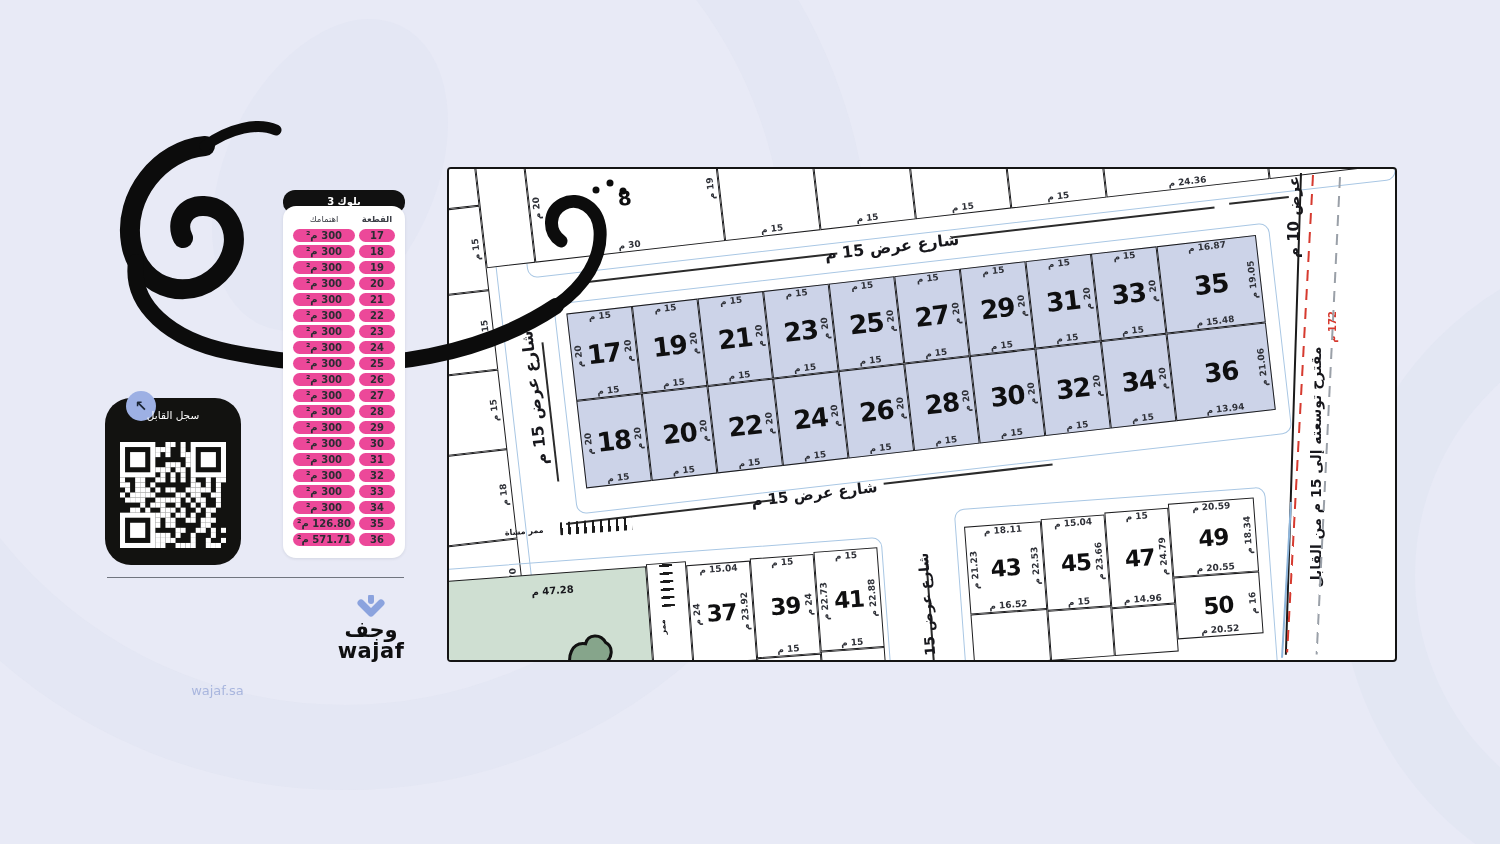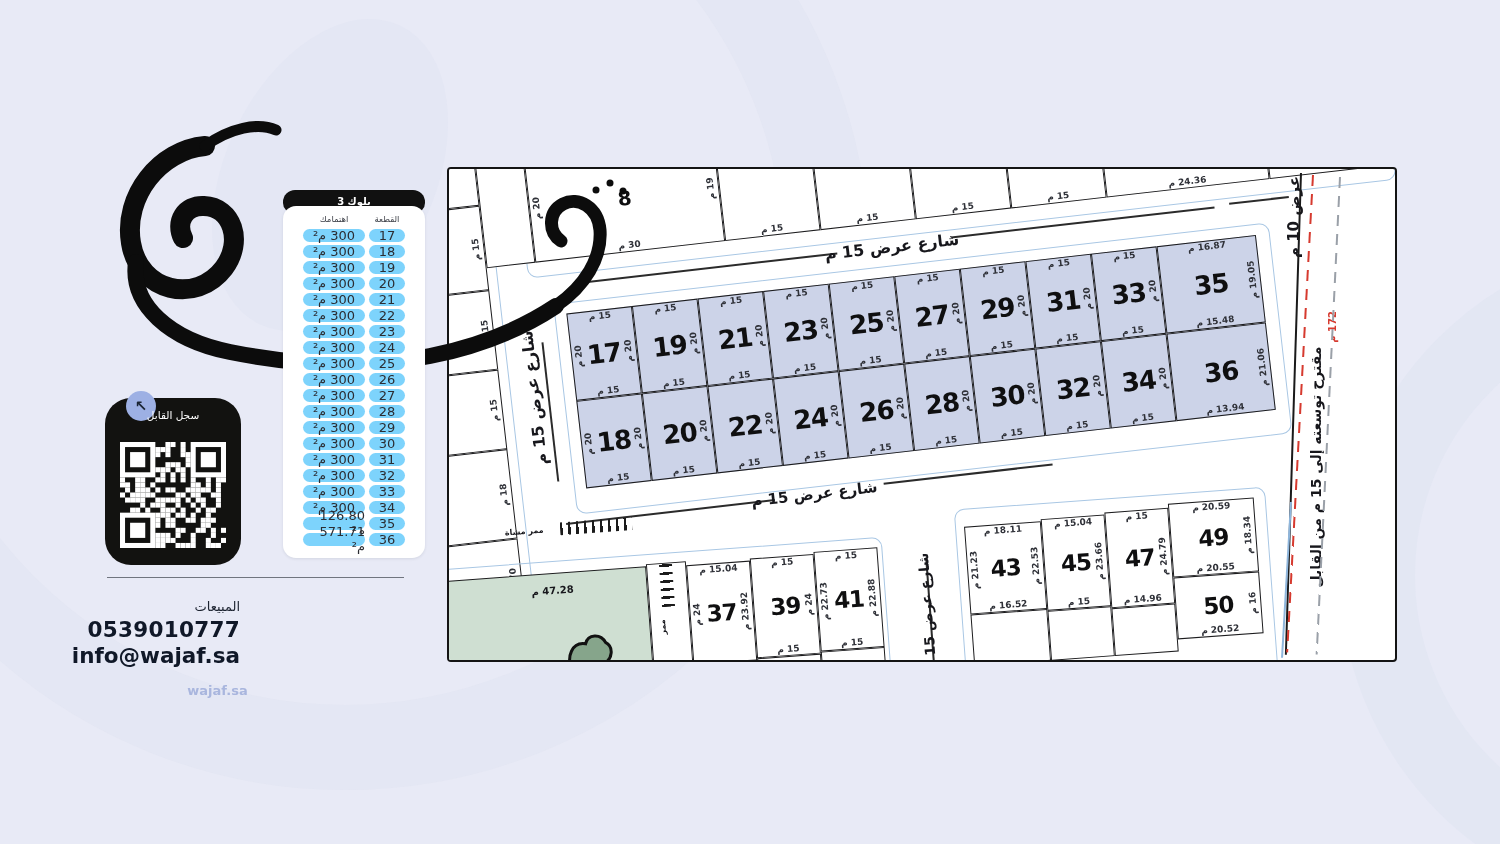--- a/index.html
+++ b/index.html
@@ -26,45 +26,45 @@
   .street-label{position:absolute;font-weight:700;color:#17171c;white-space:nowrap;direction:rtl;line-height:1;}
   .dash{position:absolute;background:#2b2b2b;}
   .outline{position:absolute;border:1.3px solid #a9c7e4;border-radius:10px;}
   .hatch{position:absolute;}
   .hatch.v{background:repeating-linear-gradient(90deg,#1b1b1b 0 2.5px,transparent 2.5px 8px);}
   .hatch.h{background:repeating-linear-gradient(0deg,#1b1b1b 0 2.5px,transparent 2.5px 8px);}
   .vline{position:absolute;transform-origin:top left;}
   
   .calli{position:absolute;left:80px;top:90px;z-index:4;pointer-events:none;}
   
-  .block-card{position:absolute;left:283px;top:190px;width:142px;z-index:6;}
+  .block-card{position:absolute;left:283px;top:190px;width:122px;z-index:6;}
   .card-head{background:#111;color:#fff;border-radius:12px 12px 10px 10px;height:23px;display:flex;
              align-items:center;justify-content:center;font-size:10px;font-weight:700;direction:rtl;}
   .card-body{background:#fff;border-radius:13px;margin-top:-7px;padding:8px 7px 9px;
              box-shadow:0 1px 3px rgba(30,35,60,.10);}
   .col-heads{display:flex;direction:rtl;gap:4px;justify-content:center;margin-bottom:5px;}
   .ch{font-size:8.5px;color:#3c3f47;text-align:center;}
-  .ch.p{width:36px;}.ch.a{width:62px;}
+  .ch.p{width:36px;font-weight:bold;}.ch.a{width:62px;}
   .trow{display:flex;direction:rtl;gap:4px;justify-content:center;margin-bottom:3.5px;}
-  .pill{background:#7dd3fc;border-radius:8px;height:12.5px;display:flex;align-items:center;justify-content:center;
-        font-size:13px;font-weight:400;color:#2b2d33;direction:rtl;}
+  .pill{background:#ec4899;border-radius:8px;height:12.5px;display:flex;align-items:center;justify-content:center;
+        font-size:10px;font-weight:700;color:#2b2d33;direction:rtl;}
   .pill.p{width:36px;}.pill.a{width:62px;}
   
   .qr-card{position:absolute;left:105px;top:398px;width:136px;height:167px;background:#121210;border-radius:26px;z-index:6;}
   .qr-badge{position:absolute;left:21px;top:-7px;width:30px;height:30px;border-radius:50%;background:#9db0e4;
             display:flex;align-items:center;justify-content:center;font-size:15px;font-weight:700;color:#1a2433;}
   .qr-label{position:absolute;left:0;right:0;top:11px;text-align:center;color:#fff;font-size:10.5px;direction:rtl;}
   .qr-svg{position:absolute;left:15px;top:44px;}
   
   .contact-divider{position:absolute;left:107px;top:577px;width:297px;height:1px;background:#70757f;z-index:1;}
   .contact{position:absolute;left:55px;top:599px;width:185px;text-align:right;z-index:1;}
   .sales{font-size:13px;color:#1c2330;direction:rtl;}
   .phone{font-size:21.5px;font-weight:800;color:#101828;margin-top:3px;letter-spacing:.3px;}
   .email{font-size:21.5px;font-weight:800;color:#101828;margin-top:1px;}
-  .website{position:absolute;left:130px;top:683px;width:175px;text-align:center;font-size:13px;font-weight:700;color:#a9b6de;z-index:1;}
+  .website{position:absolute;left:130px;top:683px;width:175px;text-align:center;font-size:13px;font-weight:400;color:#a9b6de;z-index:1;}
   
   .logo{position:absolute;left:330px;top:595px;width:82px;text-align:center;z-index:1;}
   .logo-icon{display:block;margin:0 auto 2px;}
   .logo-ar{font-size:21px;font-weight:800;color:#0f0f10;direction:rtl;line-height:1.05;}
   .logo-en{font-size:21px;font-weight:800;color:#0f0f10;letter-spacing:.5px;line-height:1.0;}
 </style>
 </head>
 <body>
 
 <div class="stage">
@@ -586,20 +586,23 @@
         <rect x="70.66666666666666" y="0" width="35.33333333333333" height="35.33333333333333" fill="#fff"></rect>
         <rect x="75.71428571428571" y="5.0476190476190474" width="25.238095238095237" height="25.238095238095237" fill="#121210"></rect>
         <rect x="80.76190476190476" y="10.095238095238095" width="15.142857142857142" height="15.142857142857142" fill="#fff"></rect>
         <rect x="0" y="70.66666666666666" width="35.33333333333333" height="35.33333333333333" fill="#fff"></rect>
         <rect x="5.0476190476190474" y="75.71428571428571" width="25.238095238095237" height="25.238095238095237" fill="#121210"></rect>
         <rect x="10.095238095238095" y="80.76190476190476" width="15.142857142857142" height="15.142857142857142" fill="#fff"></rect>
       </svg>
   </div>
 
   <div class="contact-divider"></div>
-  <div class="contact">
-    <div class="sales">المبيعات</div>
-    <div class="phone">0539010777</div>
-    <div class="email">info@wajaf.sa</div>
+  <div class="website">wajaf.sa</div>
+
+  <div class="logo">
+    <svg class="logo-icon" width="32" height="22" viewBox="0 0 32 22">
+      <line x1="16" y1="2" x2="16" y2="6" stroke="#8ba3de" stroke-width="6" stroke-linecap="round"></line>
+      <path d="M6 8 L16 18 L26 8" fill="none" stroke="#8ba3de" stroke-width="7" stroke-linecap="round" stroke-linejoin="round"></path>
+    </svg>
+    <div class="logo-ar">وجف</div>
+    <div class="logo-en">wajaf</div>
   </div>
-  <div class="website">wajaf.sa</div>
-
 </div>
 
 </body></html>

